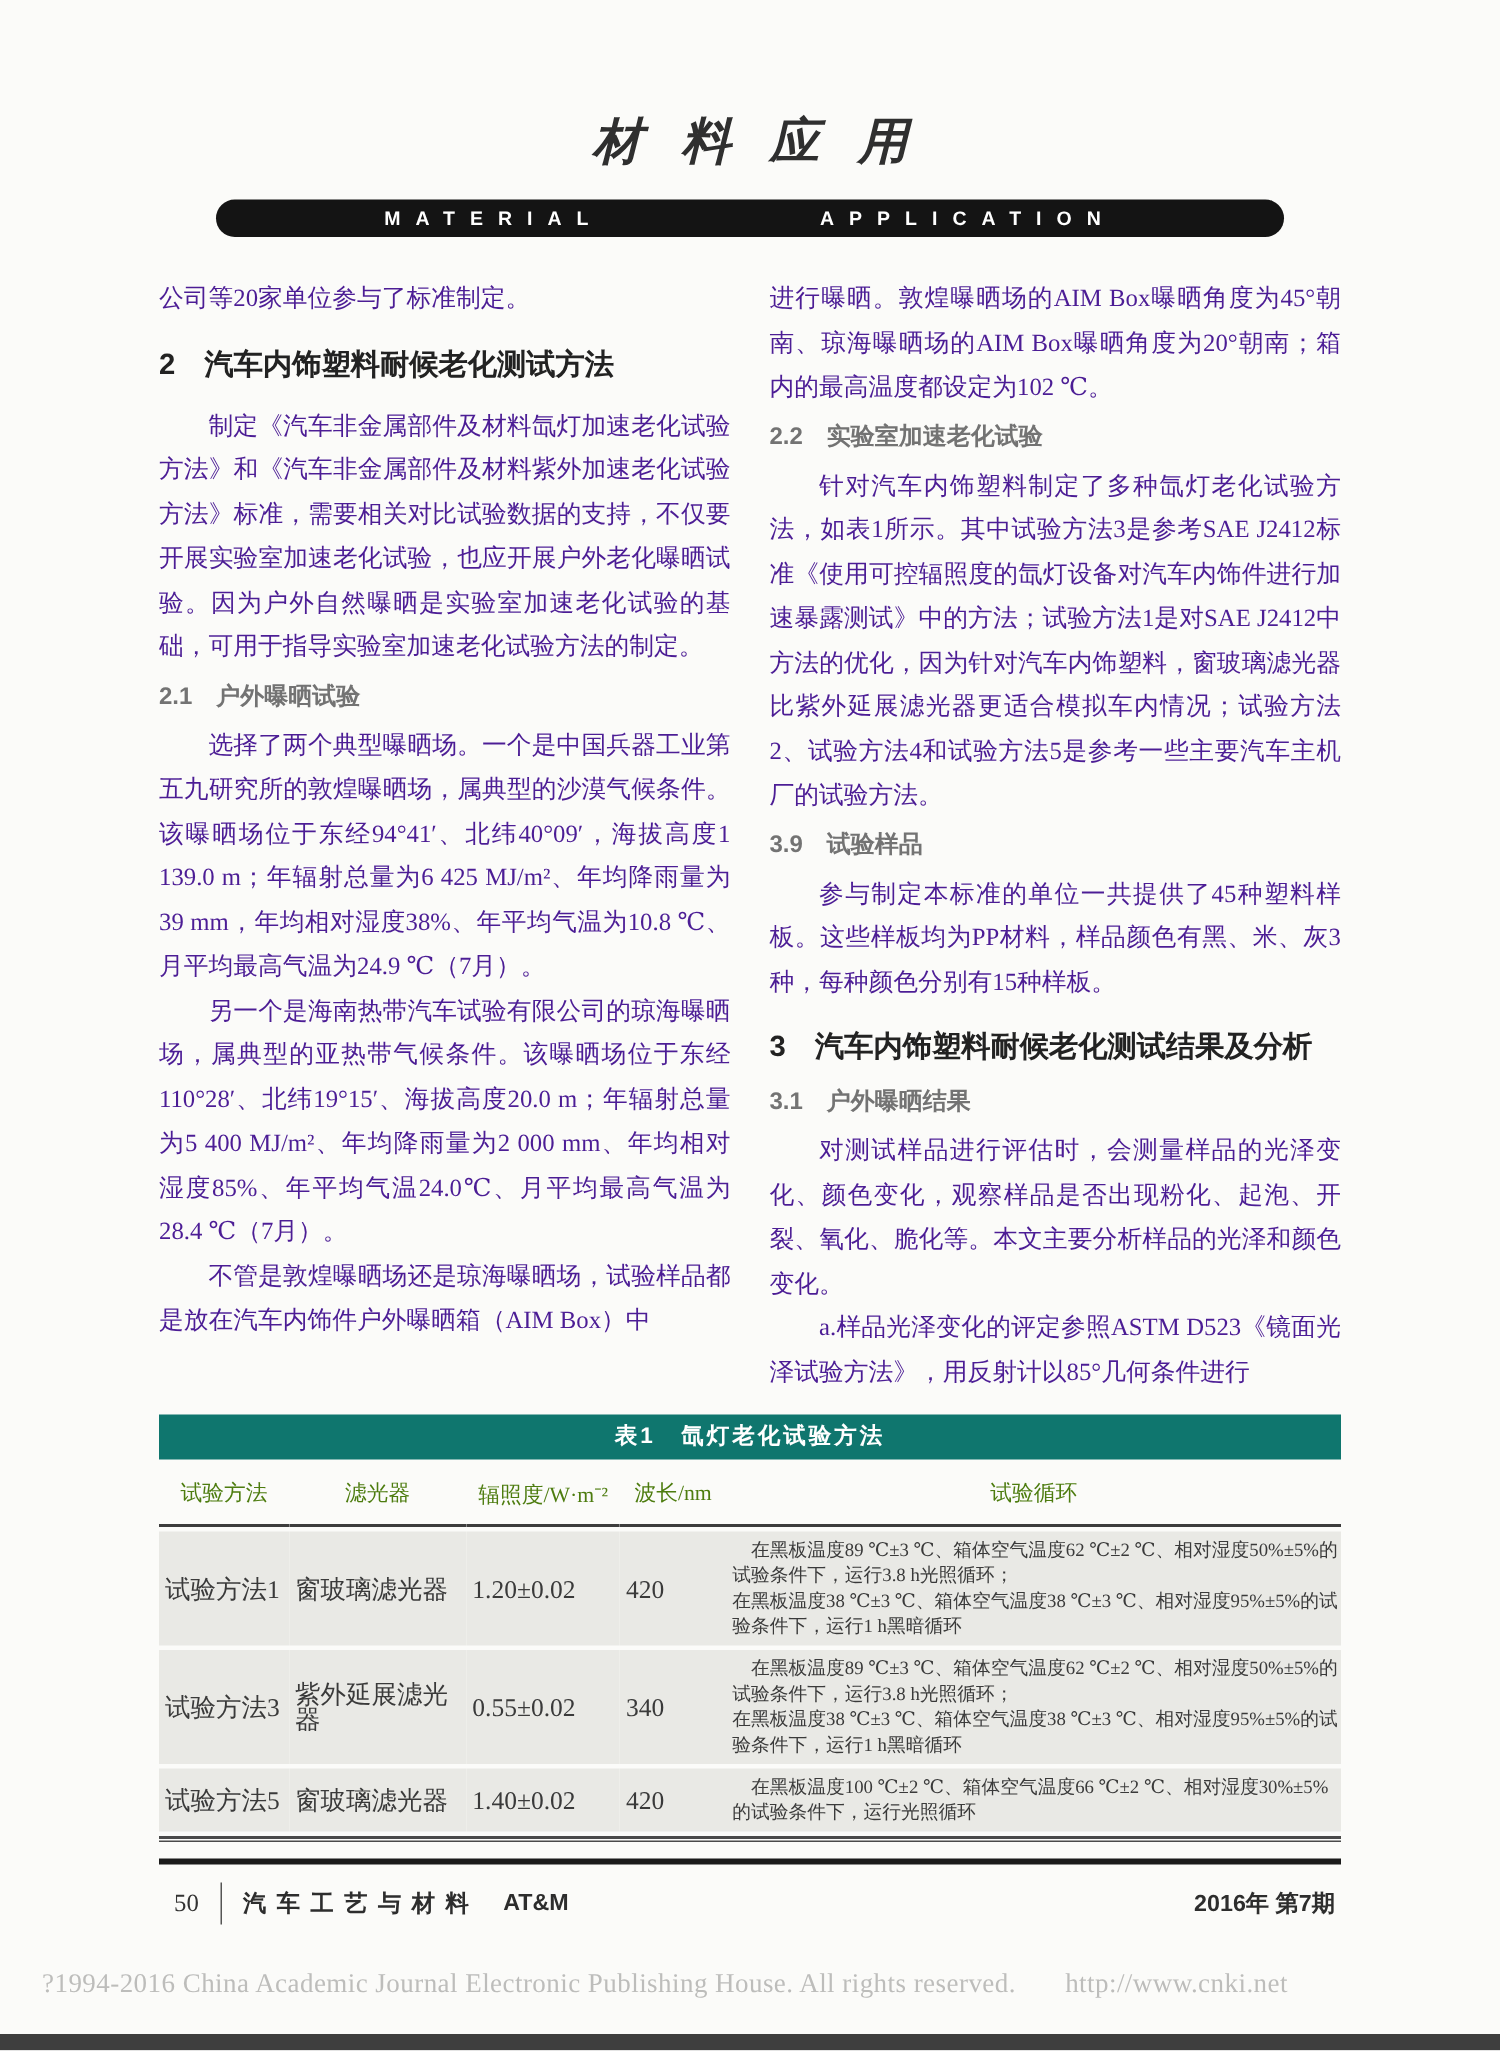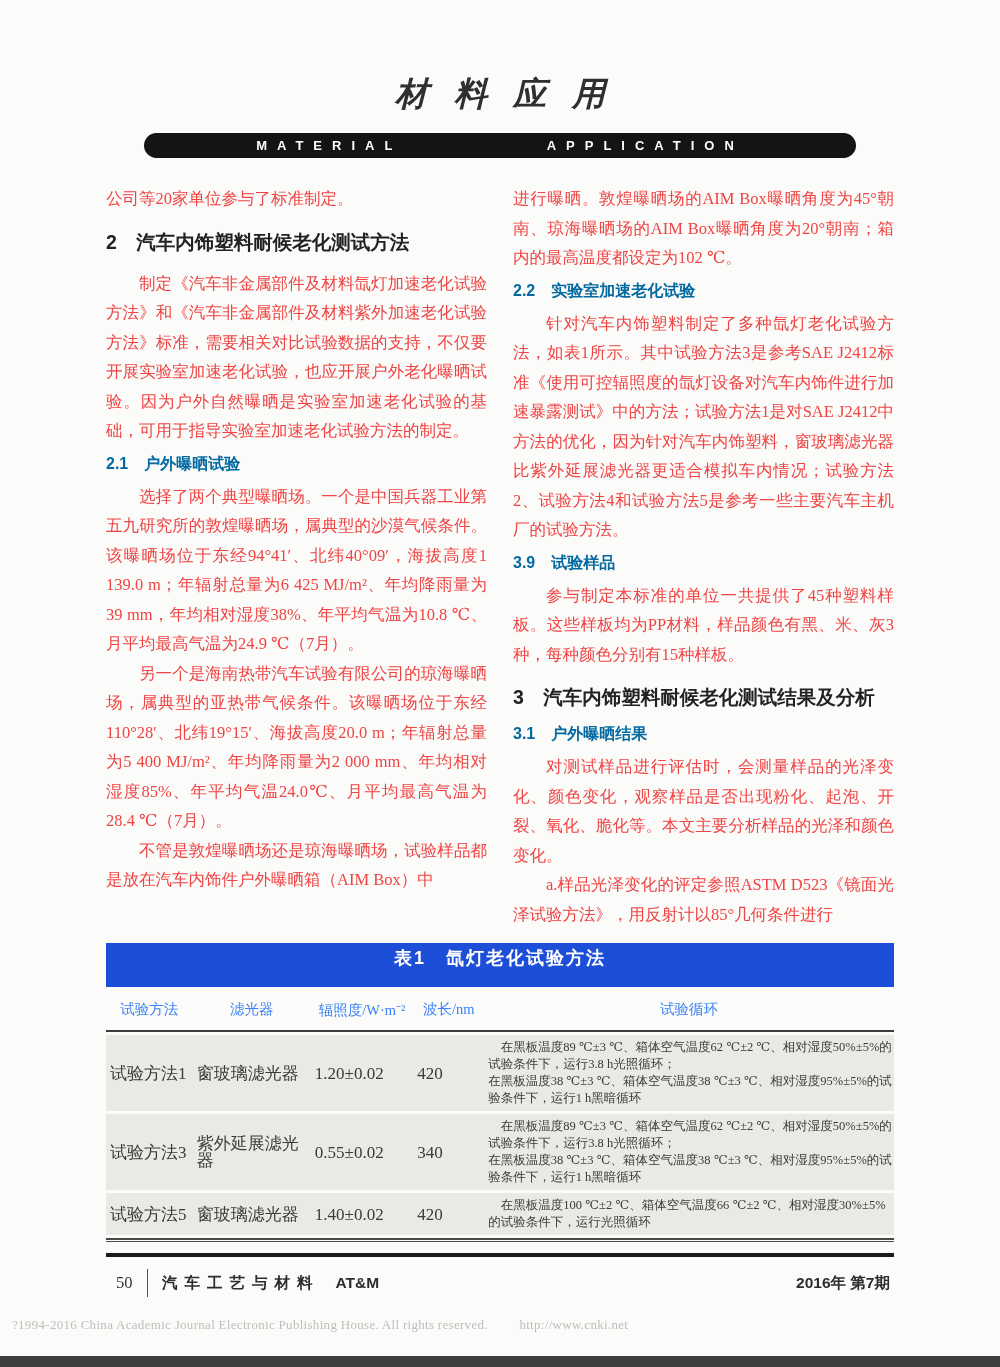--- a/index.html
+++ b/index.html
@@ -49,68 +49,68 @@
   .columns {
     display: flex;
     gap: 26px;
     margin-top: 26px;
   }
   .col { flex: 1; min-width: 0; }
   .col p {
     font-size: 16.5px;
     line-height: 29.5px;
     text-align: justify;
-    color: #ef4444;
+    color: #4c1d95;
   }
   .col p.indent { text-indent: 2em; }
   .h-major {
     font-family: "Liberation Sans", sans-serif;
     font-weight: bold;
     font-size: 19.5px;
     color: #222;
     margin: 15px 0 13px 0;
   }
   .h-minor {
     font-family: "Liberation Sans", sans-serif;
     font-weight: bold;
     font-size: 16px;
-    color: #0369a1;
+    color: #737373;
     margin: 8px 0 7px 0;
   }
 
   
   .table-wrap { margin-top: 14px; }
   .tbl-title {
-    height: 44px;
+    height: 30px;
     line-height: 30px;
-    background: #1d4ed8;
+    background: #0f766e;
     color: #ffffff;
     text-align: center;
     font-family: "Liberation Sans", sans-serif;
     font-weight: bold;
-    font-size: 18px;
+    font-size: 15px;
     letter-spacing: 2px;
   }
   table.tbl {
     width: 100%;
     border-collapse: separate;
     border-spacing: 0 3px;
     table-layout: fixed;
   }
   table.tbl col.c1 { width: 11%; }
   table.tbl col.c2 { width: 15%; }
   table.tbl col.c3 { width: 13%; }
   table.tbl col.c4 { width: 9%; }
   table.tbl col.c5 { width: 52%; }
   table.tbl th {
     background: #fbfbf9;
     font-family: "Liberation Serif", serif;
     font-weight: normal;
     font-size: 14.5px;
-    color: #3b82f6;
+    color: #4d7c0f;
     padding: 9px 2px 10px 2px;
     border-bottom: 2px solid #3c3c3c;
     text-align: center;
   }
   table.tbl td {
     background: #e9e9e5;
     font-size: 17px;
     color: #3a3a3a;
     text-align: left;
     vertical-align: middle;
@@ -164,25 +164,25 @@
   .issue {
     margin-left: auto;
     font-family: "Liberation Sans", sans-serif;
     font-weight: bold;
     font-size: 15.5px;
     color: #2d2d2d;
     padding-right: 4px;
   }
   .copyright {
     position: absolute;
-    left: 12px;
+    left: 28px;
     right: 20px;
     bottom: 34px;
     color: #bdbdbb;
-    font-size: 13px;
+    font-size: 18px;
     letter-spacing: 0.3px;
     white-space: nowrap;
   }
   .copyright .url { margin-left: 28px; }
   .scan-edge {
     position: absolute;
     left: 0; right: 0; bottom: 0;
     height: 11px;
     background: #3e3e3e;
   }

